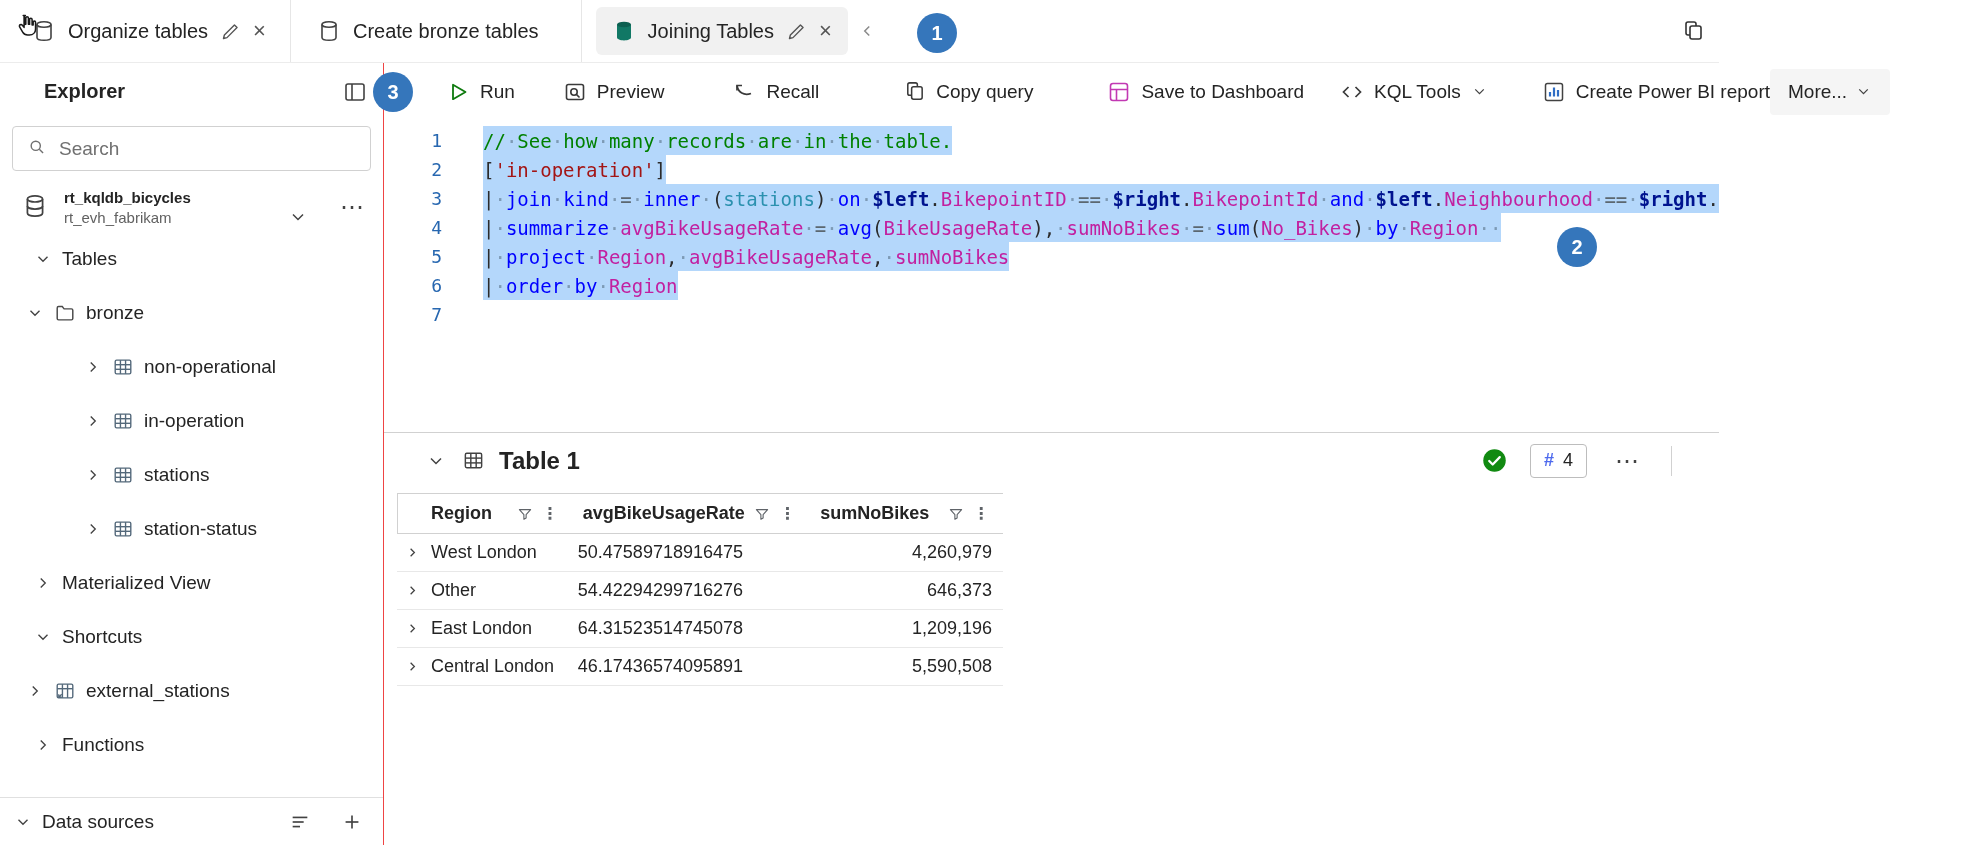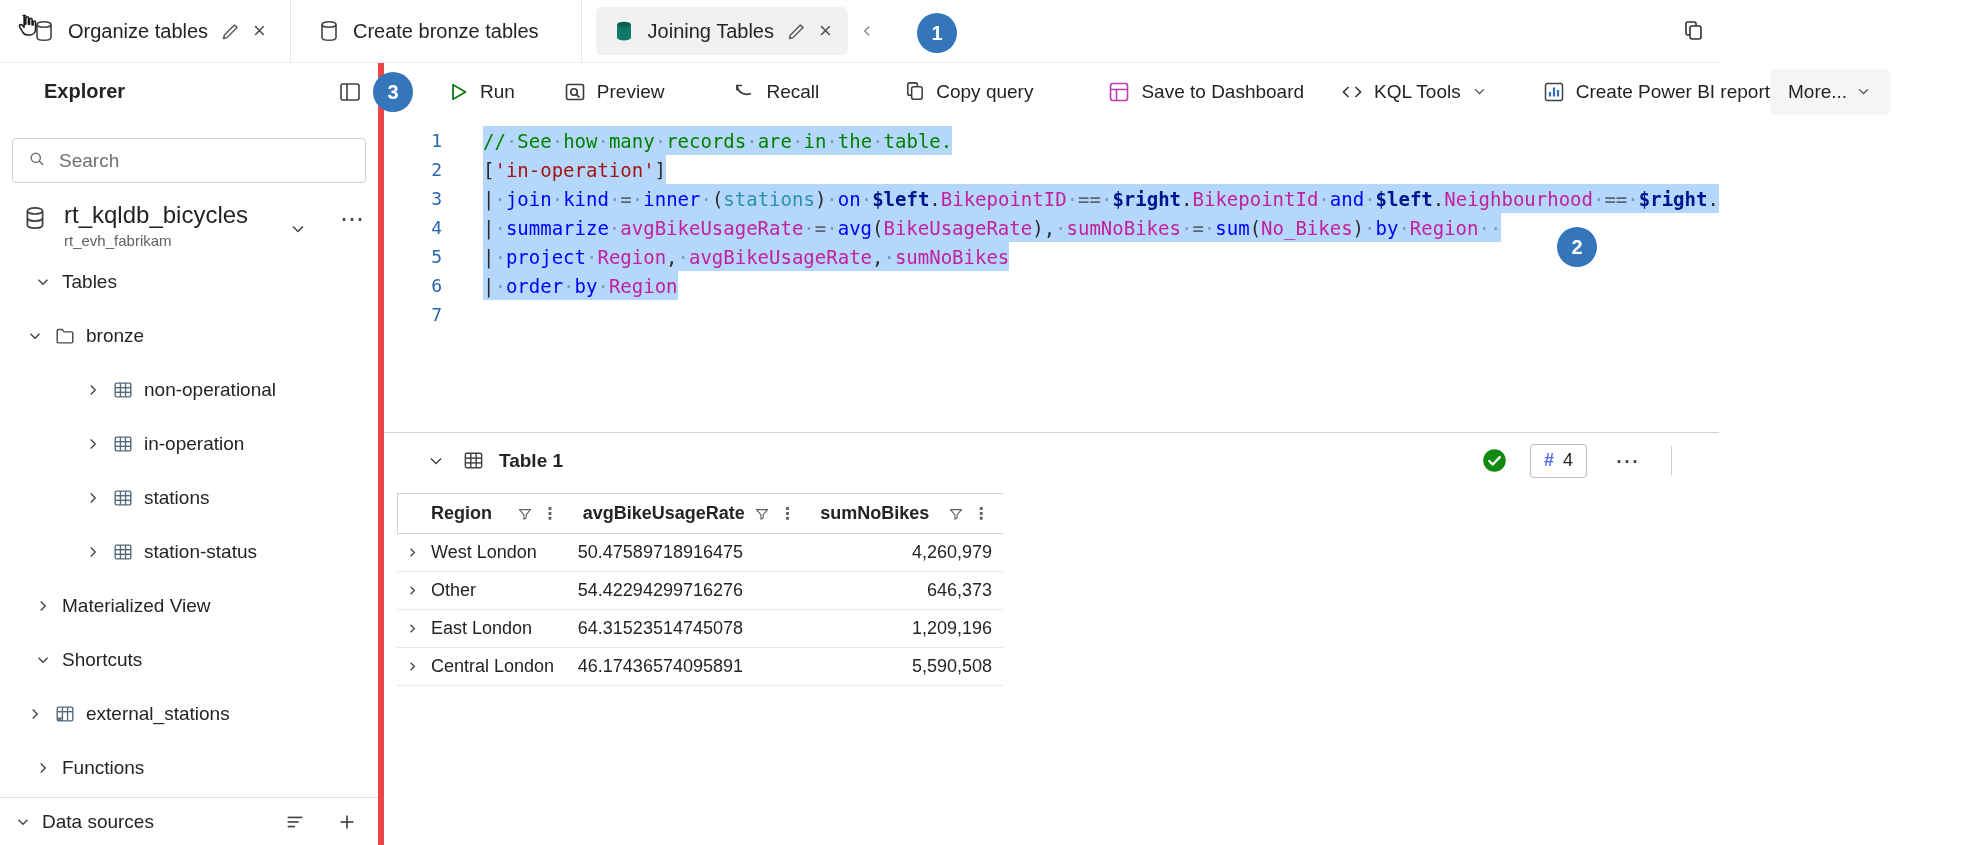--- a/index.html
+++ b/index.html
@@ -26,31 +26,31 @@
   .badge { position:absolute; width:40px; height:40px; border-radius:50%; background:#3576bb; color:#fff;
     font-size:20px; font-weight:700; display:flex; align-items:center; justify-content:center; z-index:9; }
   #badge1 { left:917px; top:13px; }
   #badge2 { left:1557px; top:227px; }
   #badge3 { left:373px; top:72px; }
 
   
   .main { flex:1; display:flex; min-height:0; }
 
   
-  .sidebar { width:384px; flex:0 0 auto; border-right:6px solid #ef4444; display:flex; flex-direction:column; }
+  .sidebar { width:384px; flex:0 0 auto; border-right:1px solid #ef4444; display:flex; flex-direction:column; }
   .sb-head { height:57px; flex:0 0 auto; display:flex; align-items:center; padding:0 16px 0 44px; }
   .sb-title { font-size:20px; font-weight:600; }
   .panel-btn { margin-left:auto; color:#424242; display:flex; cursor:pointer; }
-  .search { margin:18px 12px 10px 12px; height:45px; border:1px solid #d1d1d1; border-radius:4px;
+  .search { margin:6px 12px 10px 12px; height:45px; border:1px solid #d1d1d1; border-radius:4px;
     display:flex; align-items:center; gap:12px; padding:0 14px; color:#707070; }
   .search input { border:0; outline:0; flex:1; font-size:19px; font-family:inherit; color:#242424; background:transparent; }
   .search input::placeholder { color:#707070; }
   .db-row { position:relative; padding:8px 16px 6px 22px; display:flex; gap:16px; }
   .db-icn { color:#424242; margin-top:4px; display:flex; }
-  .db-name { font-size:24px; }
+  .db-name { font-size:15px;font-weight:bold; }
   .db-sub { font-size:15px; color:#616161; margin-top:3px; }
   .db-chev { position:absolute; left:288px; top:26px; color:#424242; display:flex; cursor:pointer; }
   .db-more { position:absolute; left:340px; top:12px; color:#424242; font-size:24px; letter-spacing:2px; cursor:pointer; }
   .tree { flex:1; min-height:0; overflow:hidden; }
   .tree-row { height:54px; display:flex; align-items:center; gap:10px; font-size:19px; cursor:pointer; }
   .tree-row.lvl0 { padding-left:34px; }
   .tree-row.lvl1 { padding-left:26px; }
   .tree-row.lvl2 { padding-left:84px; }
   .tchev { display:flex; color:#424242; }
   .ticon { display:flex; color:#53687a; }
@@ -79,21 +79,21 @@
   .sel { background:#b4d7fb; padding:3.5px 0; }
   .cm{color:#008000} .kw{color:#0000ff} .str{color:#a31515} .col{color:#c220a0}
   .fn{color:#0000ff} .typ{color:#2b91af} .dol{color:#00138f;font-weight:700}
   .op{color:#5b6770} .pn{color:#2b2b2b} .ws{color:#7d9ab5}
 
   
   .results { flex:1; border-top:1px solid #d1d1d1; min-height:0; }
   .res-head { height:55px; display:flex; align-items:center; padding-left:42px; }
   .res-chev { display:flex; color:#424242; cursor:pointer; }
   .res-ticon { display:flex; color:#424242; margin-left:16px; }
-  .res-title { font-size:19px; font-weight:600; margin-left:14px; }
+  .res-title { font-size:24px; font-weight:600; margin-left:14px; }
   .res-right { margin-left:auto; display:flex; align-items:center; }
   .check { display:flex; }
   .count-badge { margin-left:22px; height:34px; border:1px solid #bdbdbd; border-radius:4px; display:flex; align-items:center; gap:9px; padding:0 13px; font-size:18px; cursor:pointer; }
   .count-badge .hash { color:#4f6bed; font-weight:600; }
   .res-more { margin-left:28px; color:#424242; font-size:24px; letter-spacing:2px; cursor:pointer; }
   .res-vdiv { width:1px; height:30px; background:#d1d1d1; margin-left:30px; margin-right:47px; }
 
   .grid { margin-left:13px; width:606px; font-size:18px; }
   .thead { display:flex; height:41px; margin-top:5px; border-top:1px solid #d1d1d1; border-bottom:1px solid #d1d1d1; border-left:1px solid #d1d1d1; font-weight:600; align-items:center; }
   .th { display:flex; align-items:center; height:100%; }

